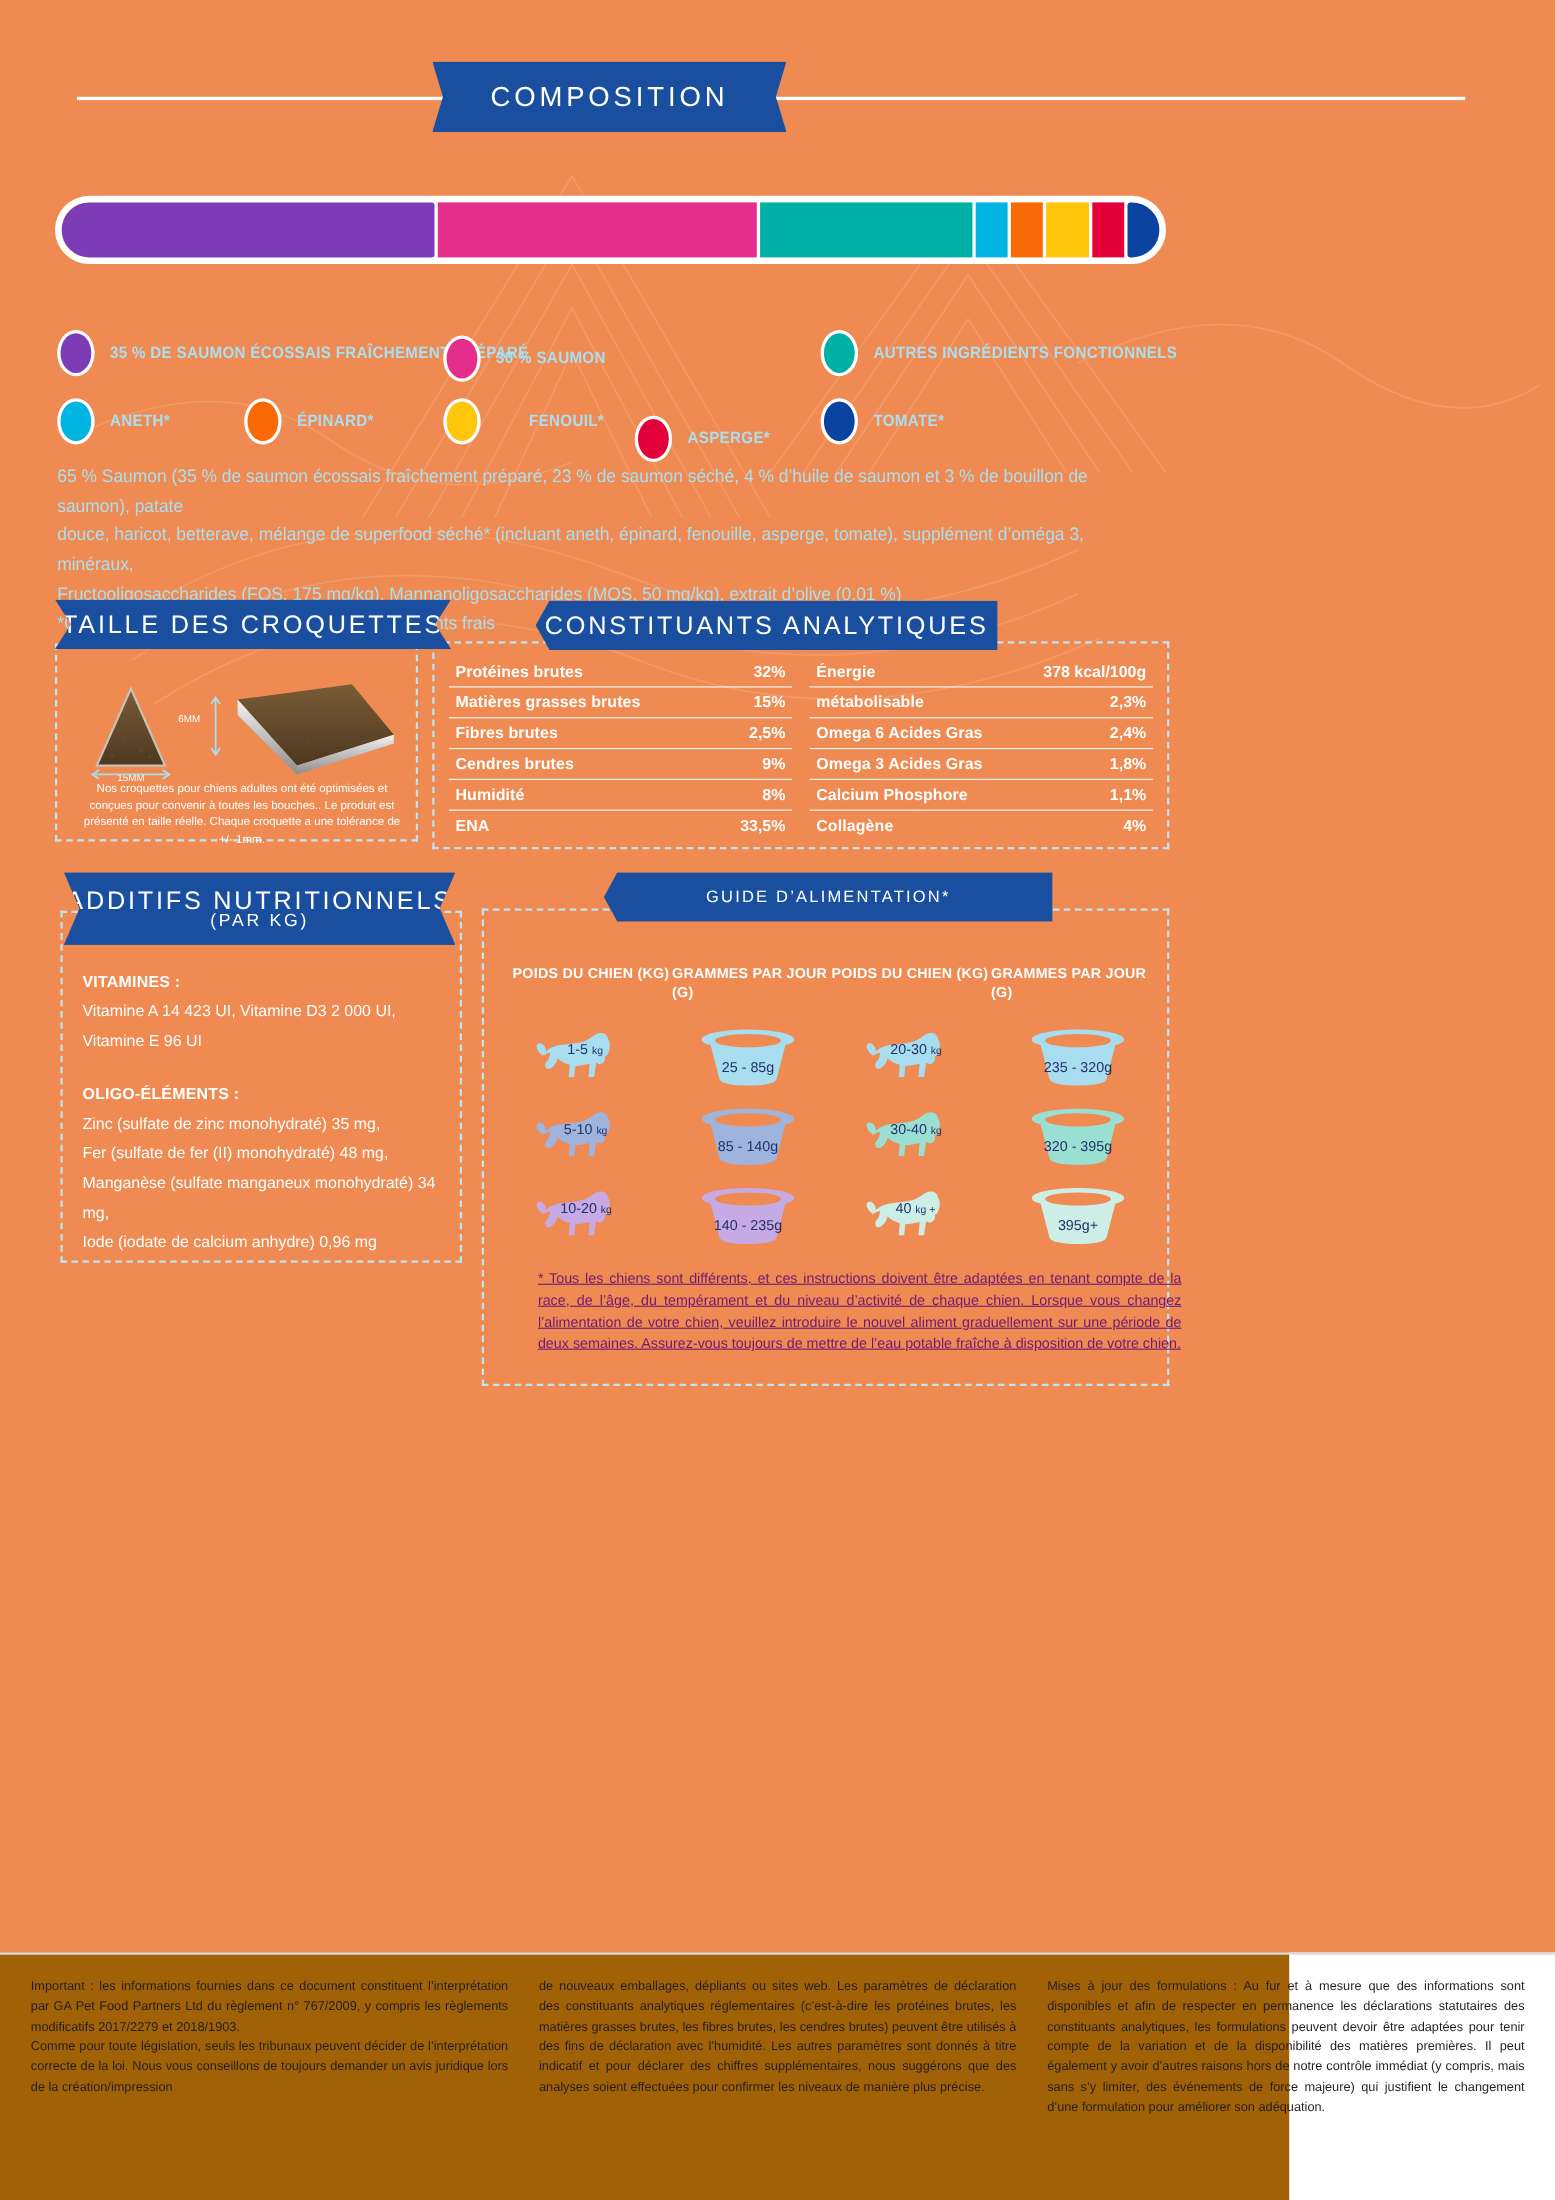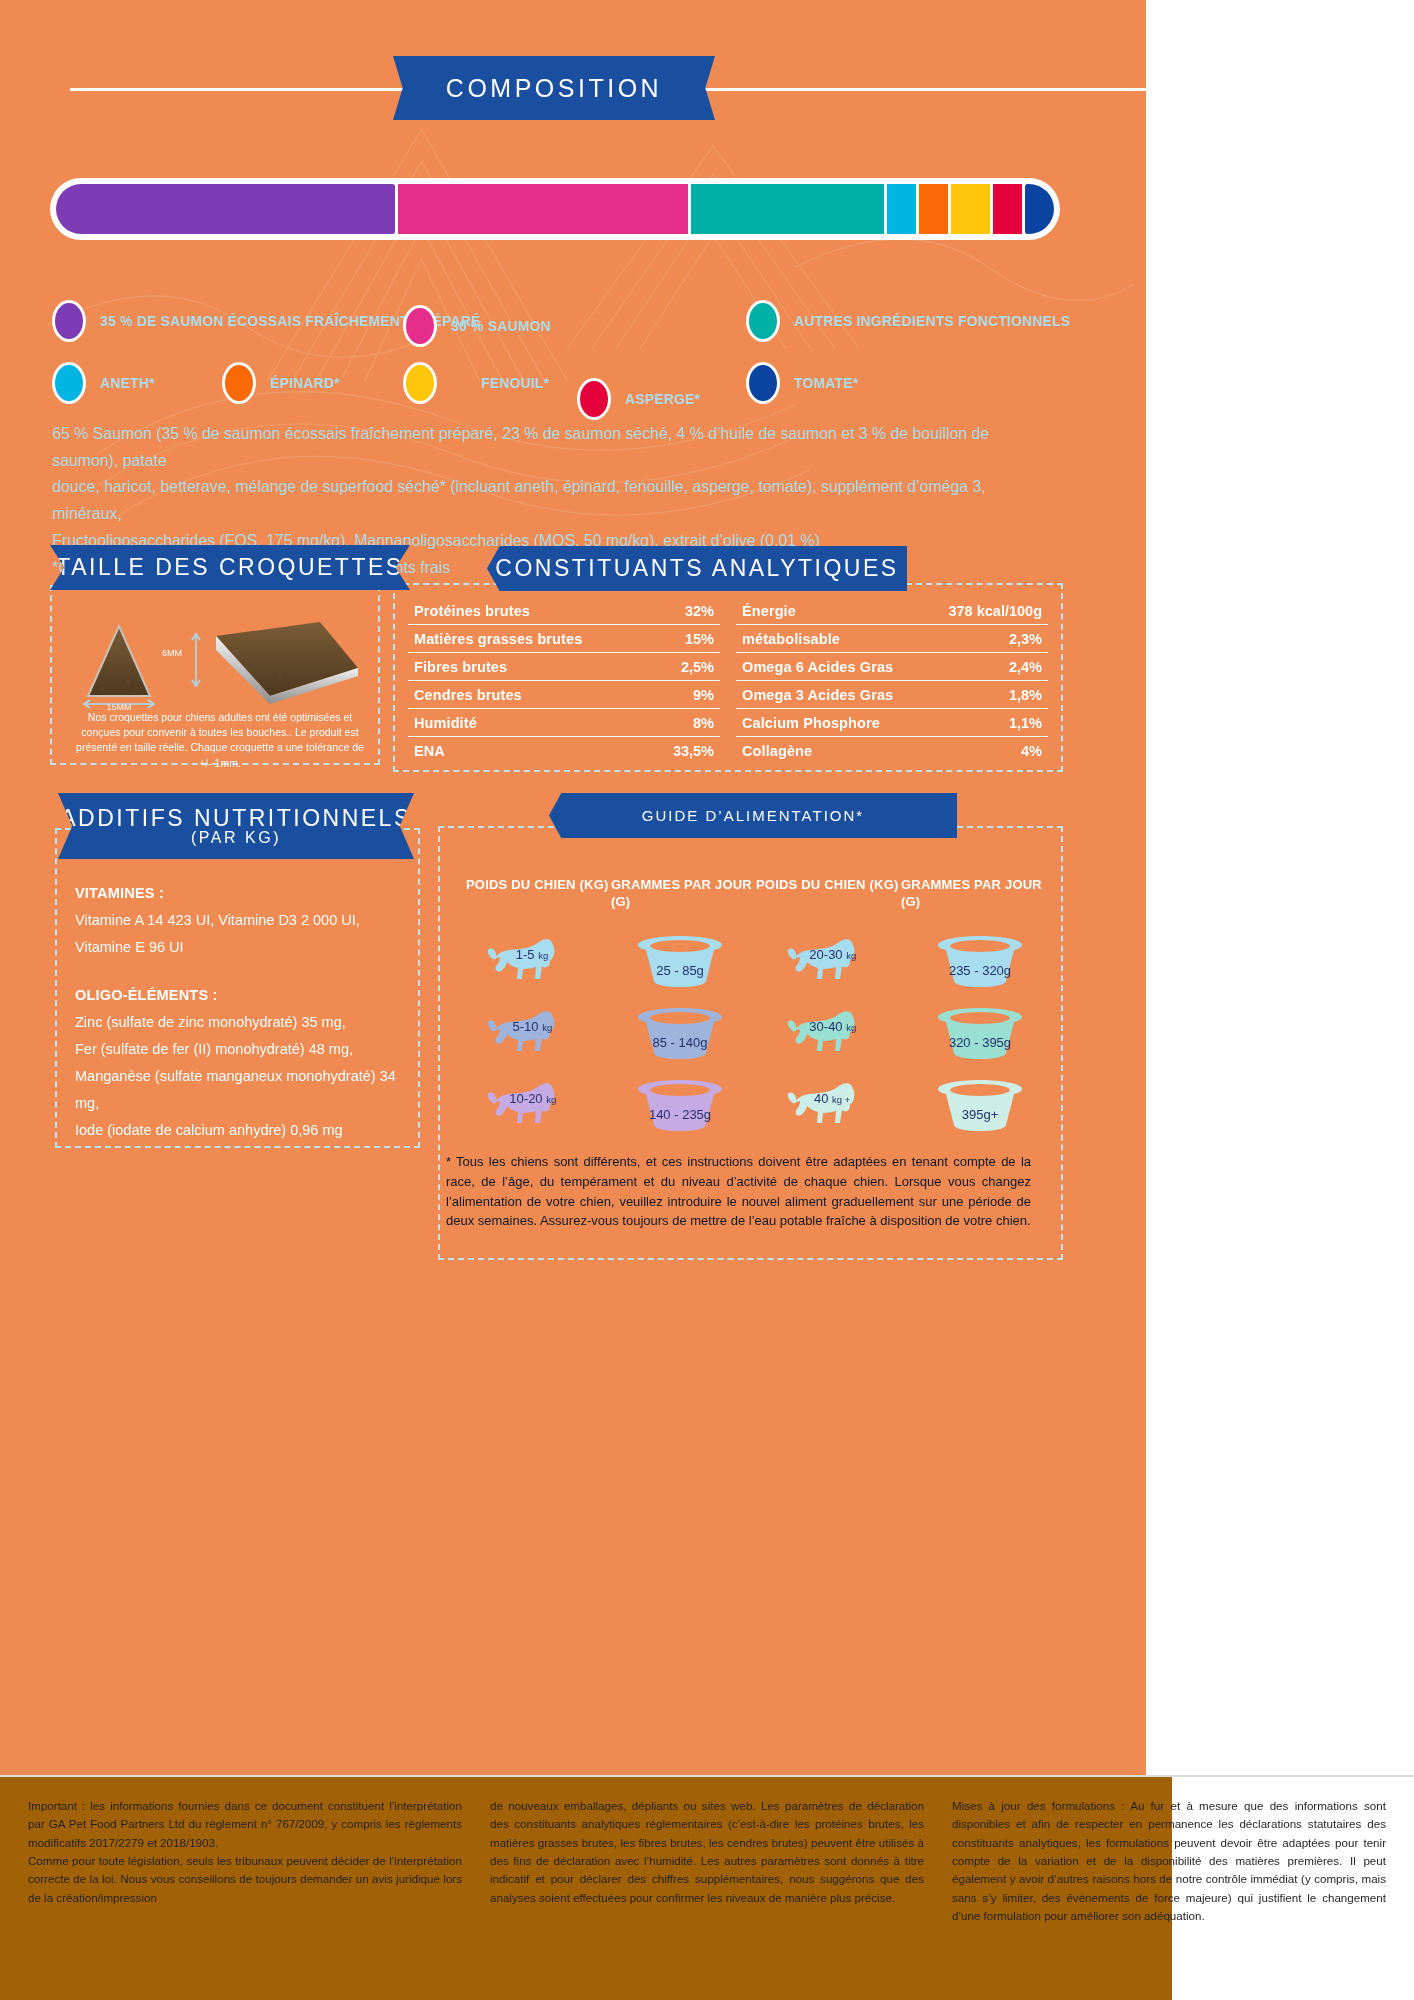--- a/index.html
+++ b/index.html
@@ -7,21 +7,21 @@
   body {
     font-family: "Liberation Sans", sans-serif;
     background: #ffffff;
     position: relative;
     overflow: hidden;
   }
   .page { position: relative; width: 1414px; height: 2000px; }
 
   
   .hero {
-    position: absolute; left: 0; top: 0; width: 1146px; height: 1775px;
+    position: absolute; left: 0; top: 0; width: 1414px; height: 1775px;
     background: #ef8b52;
     overflow: hidden;
   }
   .hero-tex { position: absolute; inset: 0; opacity: .13; }
 
   
   .banner {
     position: relative;
     background: #1a4fa0;
     color: #fff;
@@ -140,22 +140,22 @@
   .fg-cell svg { display: block; }
   .fg-val {
     position: absolute; color: #25316b; font-size: 13px; font-weight: 400;
     white-space: nowrap;
   }
   .fg-val .sm { font-size: 9.5px; }
   .dog-val { left: 50%; top: 40%; transform: translate(-44%, -50%); }
   .bowl-val { left: 50%; top: 62%; transform: translate(-50%, -50%); }
 
   #fg-note {
-    position: absolute; left: 446px; top: 1152px; width: 585px; z-index: 2;
-    color: #0f172a; font-size: 13px; line-height: 1.52; text-align: justify;
+    position: absolute; left: 489px; top: 1152px; width: 585px; z-index: 2;
+    color: #701a75; font-size: 13px; line-height: 1.52; text-align: justify; text-decoration: underline;
   }
 
   
   .footer {
     position: absolute; left: 0; top: 1775px; width: 1172px; height: 225px;
     background: #a16207;
   }
   .footer-rule { position: absolute; left: 0; top: 0; width: 1414px; height: 2px; background: #dcdcdc; }
   .footer-cols {
     position: absolute; left: 28px; top: 22px; width: 1358px;

